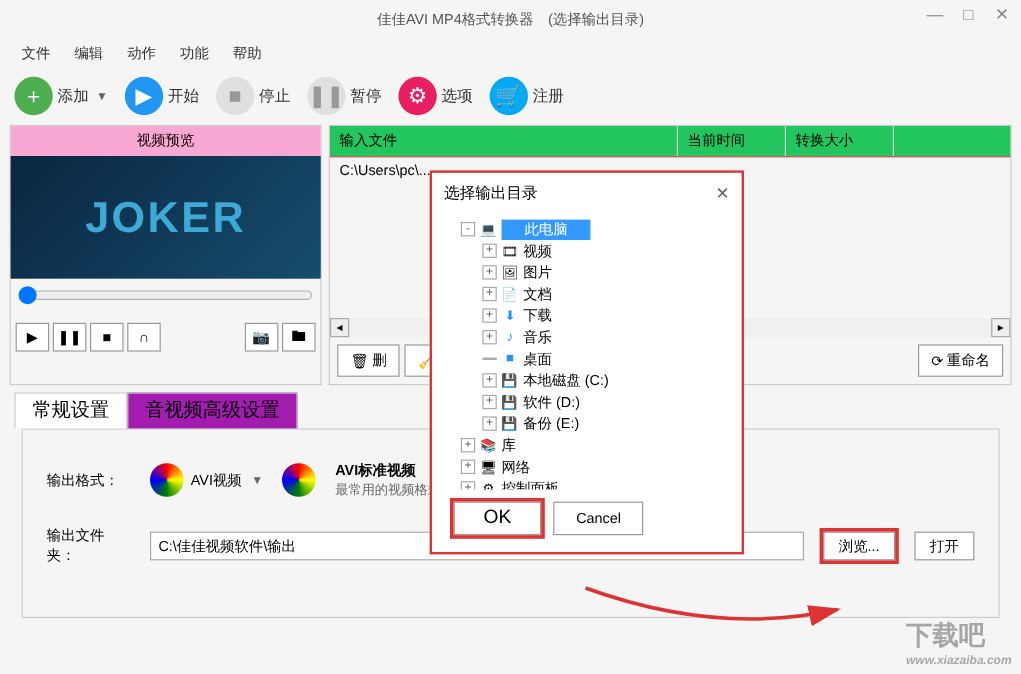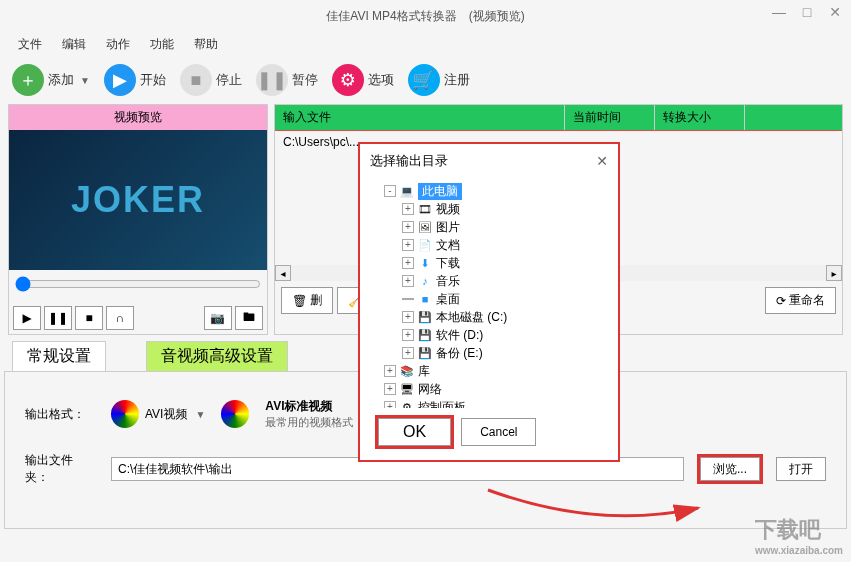--- a/index.html
+++ b/index.html
@@ -20,74 +20,74 @@
 .ic-play { background: #2196f3; }
 .ic-stop { background: #e0e0e0; color: #999; }
 .ic-pause { background: #e0e0e0; color: #999; }
 .ic-opt { background: #e91e63; }
 .ic-reg { background: #03a9f4; }
 .dd-arrow { font-size: 10px; color: #666; margin-left: 2px; }
 
 .content { display: flex; padding: 0 8px; gap: 6px; }
 .preview-panel { width: 260px; border: 1px solid #ccc; }
 .preview-title { background: #f9a8d4; text-align: center; font-size: 12px; padding: 4px; }
-.preview-img { width: 100%; height: 140px; background: #000 linear-gradient(135deg,#0a2540,#164d6e); display:flex;align-items:center;justify-content:center;color:#3da9d6;font-size:36px;font-weight:bold;letter-spacing:2px;font-family:Impact,sans-serif; }
+.preview-img { width: 100%; height: 102px; background: #000 linear-gradient(135deg,#0a2540,#164d6e); display:flex;align-items:center;justify-content:center;color:#3da9d6;font-size:36px;font-weight:bold;letter-spacing:2px;font-family:Impact,sans-serif; }
 .preview-slider { padding: 6px; }
 .preview-slider input { width: 100%; }
 .preview-btns { display: flex; gap: 3px; padding: 4px; }
 .pbtn { width: 28px; height: 24px; border: 1px solid #999; background: #fff; display:flex;align-items:center;justify-content:center;font-size:12px; cursor:pointer; }
 
 .file-panel { flex: 1; border: 1px solid #ccc; }
 .file-header { display: flex; font-size: 12px; background: #22c55e; border-bottom: 1px solid #ef4444; }
 .file-header > div { padding: 4px 8px; border-right: 1px solid #ccc; }
 .col1 { width: 290px; } .col2 { width: 90px; } .col3 { width: 90px; }
 .file-body { height: 150px; font-size: 12px; padding: 4px 8px; position:relative; }
 .file-scroll { position:absolute; bottom:0; left:0; right:0; height:16px; background:#f0f0f0; display:flex; }
 .sbtn { width:16px;height:16px;border:1px solid #aaa;background:#eee;font-size:10px;display:flex;align-items:center;justify-content:center; }
 .file-actions { display: flex; justify-content: space-between; padding: 6px; }
 .fa-group { display:flex; gap:4px; }
 .fa-btn { padding: 4px 10px; border: 1px solid #999; background: #fff; font-size: 12px; display:flex;align-items:center;gap:3px; cursor:pointer; }
 
 .tabs-row { display:flex; padding: 6px 12px 0; font-size:16px; }
 .tab { padding: 4px 14px; border: 1px solid #ccc; background:#fff; border-bottom:none; cursor:pointer; }
-.tab.inactive { background:#bef264;margin-left:40px; }
-
-.settings { margin: 0 4px 12px; border: 1px solid #ccc; padding: 26px 20px 20px; font-size:12px; }
+.tab.inactive { background:#a21caf; }
+
+.settings { margin: 0 18px 12px; border: 1px solid #ccc; padding: 26px 20px 20px; font-size:12px; }
 .srow { display:flex; align-items:center; gap: 16px; margin-bottom: 22px; }
 .slabel { width: 70px; }
 .fmt-icon { width:28px;height:28px;border-radius:50%;background:conic-gradient(red,yellow,green,blue,red);display:inline-block; }
 .fmt-combo { display:flex;align-items:center;gap:6px;border:none; }
 .out-input { flex:1; height:24px; border:1px solid #aaa; padding:0 6px; font-size:12px; }
 .sbutton { height:24px; padding:0 12px; border:1px solid #999; background:#fff; font-size:12px; cursor:pointer; }
 .highlight { outline: 3px solid #d33; }
 
 
 .dialog { position:absolute; left:358px; top:142px; width:262px; background:#fff; border:2px solid #d33; z-index:100; }
 .dlg-title { display:flex; justify-content:space-between; align-items:center; padding:8px 10px; font-size:13px; }
 .dlg-close { cursor:pointer; font-size:14px; color:#666; }
 .tree { padding: 4px 10px 8px; font-size:12px; max-height:230px; overflow:hidden; }
 .tn { display:flex; align-items:center; gap:3px; height:18px; white-space:nowrap; }
 .tn .exp { width:12px; text-align:center; color:#666; font-size:10px; border:1px solid #aaa; line-height:10px; }
 .tn .ic { width:16px;height:14px;display:inline-flex;align-items:center;justify-content:center;font-size:11px; }
-.tn.sel span.lbl { background:#3399ff;color:#fff;padding:0 4px; }
+.tn.sel span.lbl { background:#3399ff;color:#fff;padding:0 19px; }
 .ind1{padding-left:14px}.ind2{padding-left:32px}
 .dlg-btns { display:flex; gap:10px; padding:10px 0 14px 18px; }
 .dlg-ok { outline:3px solid #d33; padding:4px 24px; border:1px solid #999; background:#fff; font-size:16px; cursor:pointer; }
 .dlg-cancel { padding:4px 18px; border:1px solid #999; background:#fff; font-size:12px; cursor:pointer; }
 
 .arrow-anno { position:absolute; left:478px; top:480px; z-index:50; pointer-events:none; }
 
 .watermark { position:absolute; right:8px; bottom:6px; font-size:22px; color:#737373; font-weight:bold; opacity:.6; }
-.watermark small { font-size:10px; display:block; }
+.watermark small { font-size:10px; display:block;font-style:italic; }
 </style>
 </head>
 <body>
 
 <div class="titlebar">
-  <span class="titlebar-text">佳佳AVI MP4格式转换器　(视频预览)</span>
+  <span class="titlebar-text">佳佳AVI MP4格式转换器　(选择输出目录)</span>
   <div class="titlebar-controls">
     <span>—</span>
     <span>□</span>
     <span>✕</span>
   </div>
 </div>
 
 <div class="menubar">
   <span>文件</span>
   <span>编辑</span>

